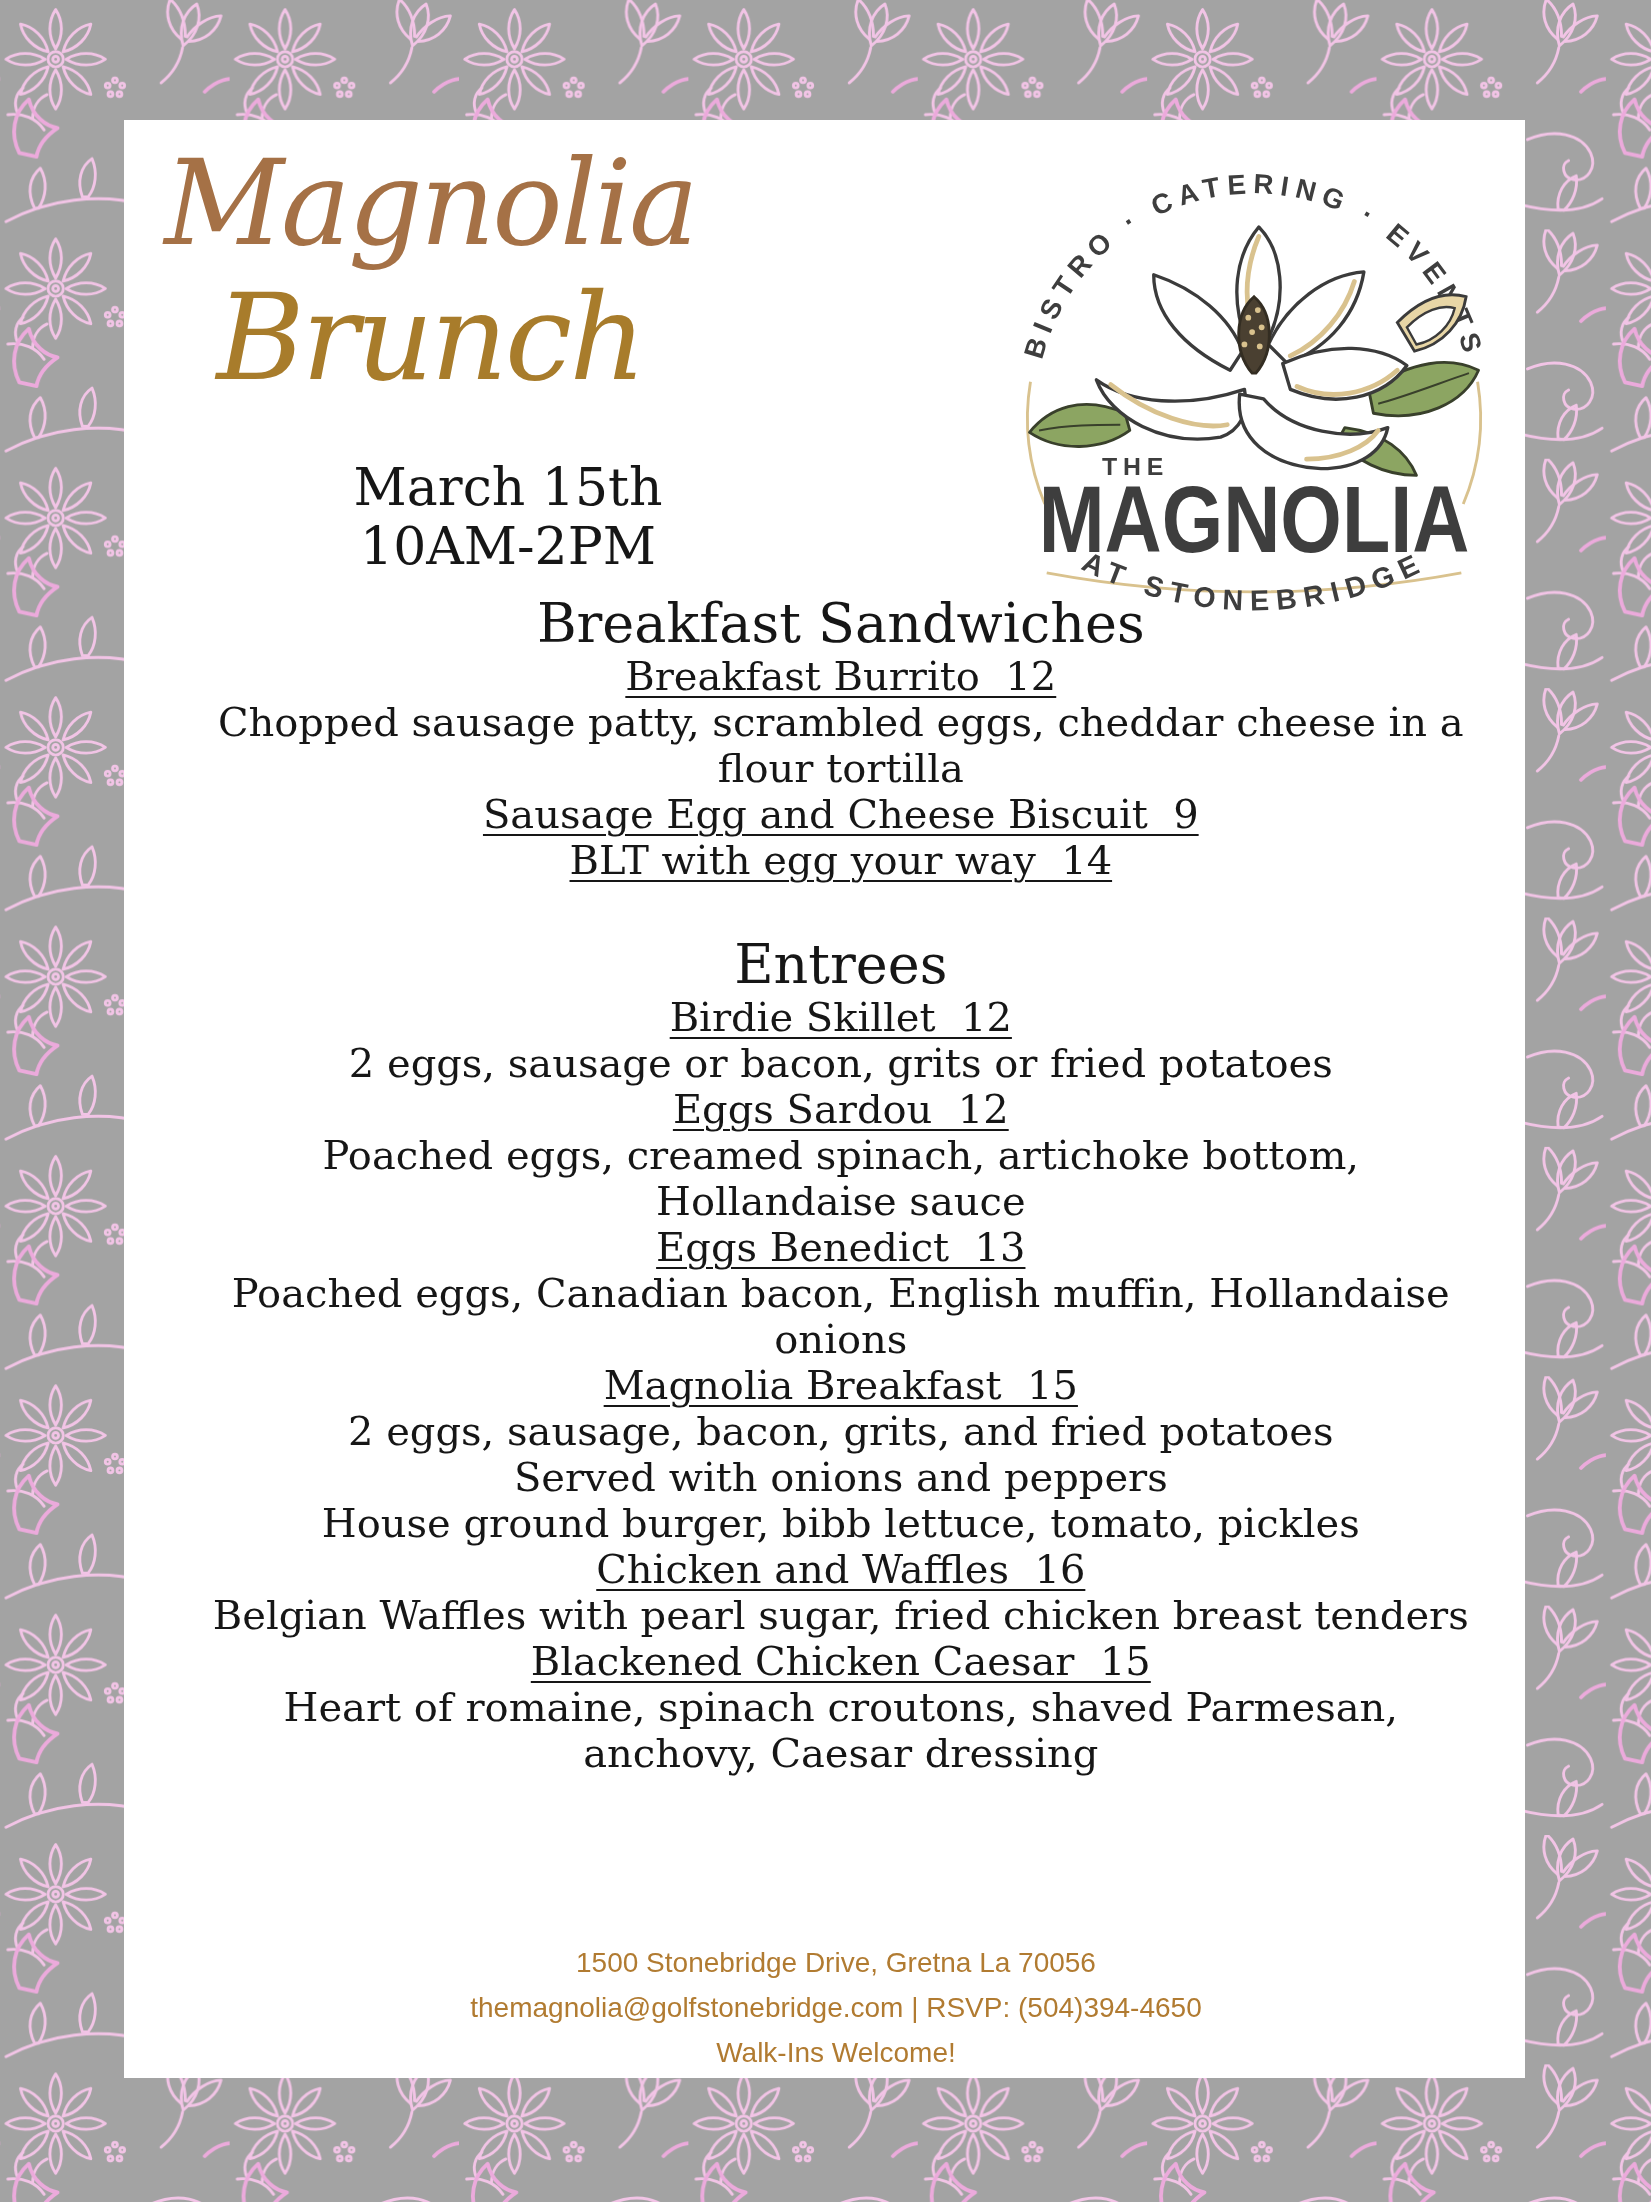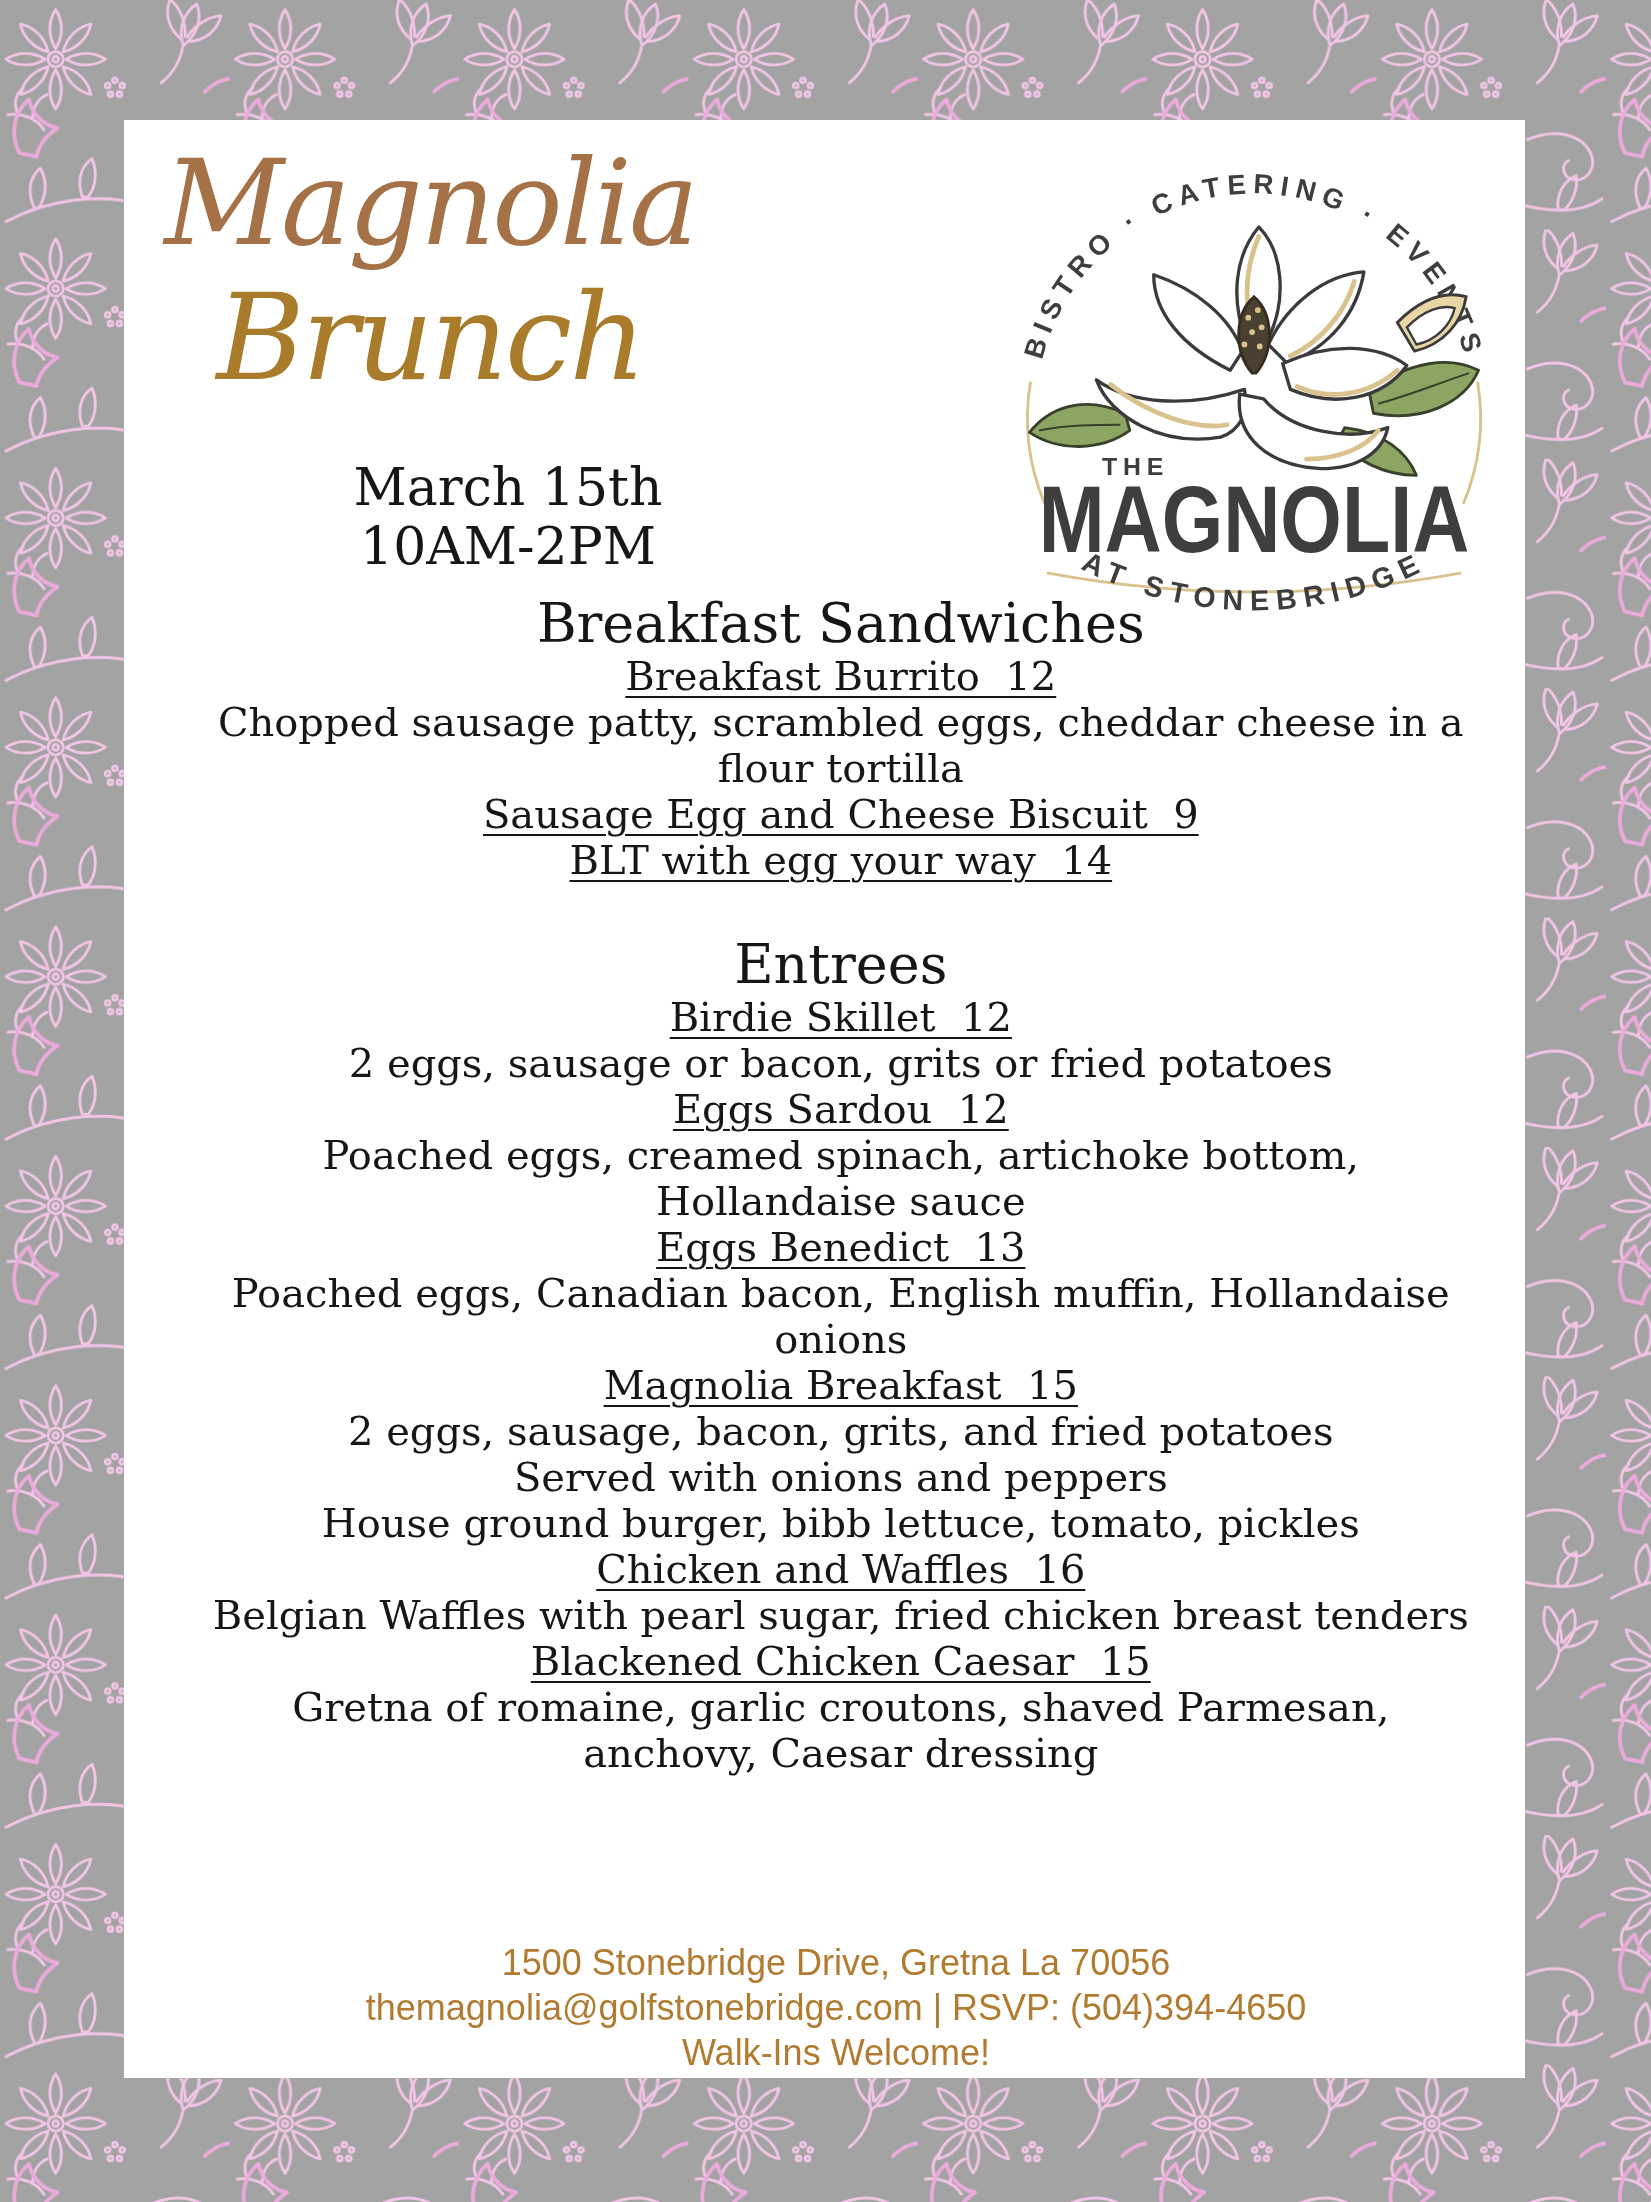--- a/index.html
+++ b/index.html
@@ -47,21 +47,21 @@
   .item-line span{
     text-decoration:underline;
     text-decoration-thickness:2.4px;
     text-underline-offset:5.7px;
   }
   
   .footer{
     position:absolute;left:11.5px;top:1820px;width:100%;
     text-align:center;
     font-family:"Liberation Sans",sans-serif;
-    font-size:36px;line-height:45px;
+    font-size:28px;line-height:45px;
     color:var(--footer-text,#B17B31);
   }
 </style>
 </head>
 <body>
 
 <div class="page" style="--title1: #A57146; --title2: #A87C2B; --body-text: #161616; --footer-text: #B17B31; --pattern-pink: #F2C4E6; --pattern-pink-bold: #ECAADC; --logo-dark: #3E3E3E; --logo-tan: #D9C28E; --logo-green: #8CA562; --card-bg: #FFFFFF;">
 
   <svg class="bg-pattern" width="1652" height="2202" viewBox="0 0 1728 2304" aria-hidden="true">
     <defs>
@@ -217,21 +217,21 @@
           <div class="item-line"><span>Eggs Benedict&nbsp;&nbsp;13</span></div>
           <div class="desc-line">Poached eggs, Canadian bacon, English muffin, Hollandaise</div>
           <div class="desc-line">onions</div>
           <div class="item-line"><span>Magnolia Breakfast&nbsp;&nbsp;15</span></div>
           <div class="desc-line">2 eggs, sausage, bacon, grits, and fried potatoes</div>
           <div class="desc-line">Served with onions and peppers</div>
           <div class="desc-line">House ground burger, bibb lettuce, tomato, pickles</div>
           <div class="item-line"><span>Chicken and Waffles&nbsp;&nbsp;16</span></div>
           <div class="desc-line">Belgian Waffles with pearl sugar, fried chicken breast tenders</div>
           <div class="item-line"><span>Blackened Chicken Caesar&nbsp;&nbsp;15</span></div>
-          <div class="desc-line">Gretna of romaine, garlic croutons, shaved Parmesan,</div>
+          <div class="desc-line">Heart of romaine, spinach croutons, shaved Parmesan,</div>
           <div class="desc-line">anchovy, Caesar dressing</div>
         </div>
       </div>
 
     <div class="footer">
       <div>1500 Stonebridge Drive, Gretna La 70056</div>
       <div>themagnolia@golfstonebridge.com | RSVP: (504)394-4650</div>
       <div>Walk-Ins Welcome!</div>
     </div>
 

